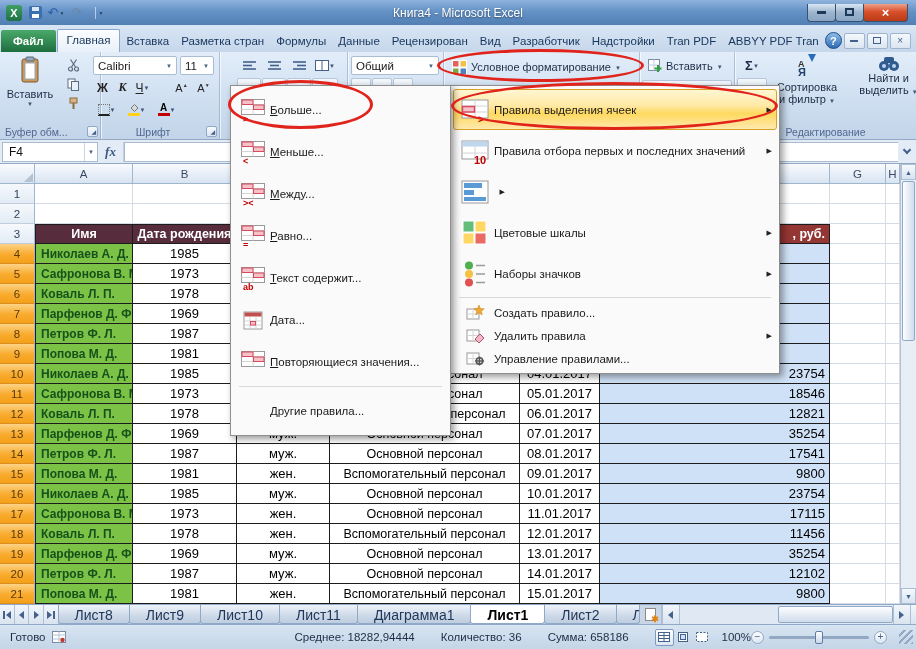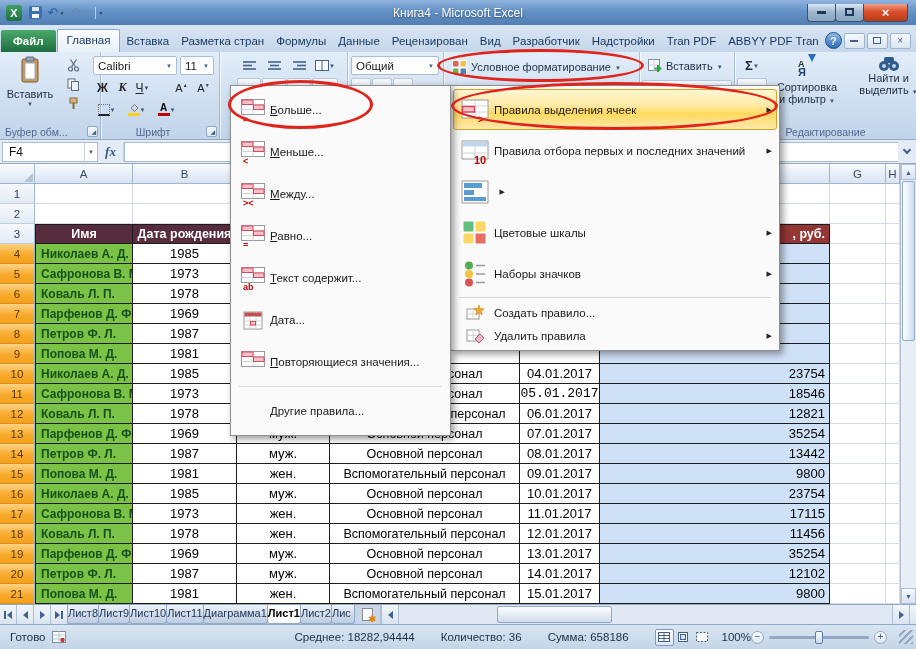--- a/index.html
+++ b/index.html
@@ -123,21 +123,21 @@
     background:linear-gradient(90deg,#fdfeff,#cfdcec);}
 
   
   .tabsrow{position:absolute;left:0;top:604px;width:916px;height:20px;background:#c8d6e8;border-top:1px solid #8fa9c6;
     display:flex;align-items:stretch;}
   .navbtn{width:17px;border-right:1px solid #b0bfd3;background:linear-gradient(#f2f6fb,#d9e4f0);
     display:flex;align-items:center;justify-content:center;gap:1px;}
   .tri-l{width:0;height:0;border-top:4px solid transparent;border-bottom:4px solid transparent;border-right:5px solid #44608c;}
   .tri-r{width:0;height:0;border-top:4px solid transparent;border-bottom:4px solid transparent;border-left:5px solid #44608c;}
   .nbar{width:2px;height:8px;background:#44608c;}
-  .stab{padding:2px 0 0;font-size:11px;color:#21375a;background:linear-gradient(#eef3f9,#cdd9e8 60%,#becde0);
+  .stab{padding:2px 16px 0;font-size:14px;color:#21375a;background:linear-gradient(#eef3f9,#cdd9e8 60%,#becde0);
     border:1px solid #8fa9c6;border-top:none;margin-left:-1px;border-radius:0 0 3px 3px;white-space:nowrap;}
   .stab.active{background:#fff;font-weight:bold;color:#000;position:relative;z-index:2;}
   .stab.clipped{width:24px;overflow:hidden;padding-right:0;}
   .instab{width:26px;display:flex;align-items:center;justify-content:center;border-right:1px solid #b0bfd3;}
   .minipage{width:11px;height:13px;background:#fff;border:1px solid #8a8a8a;position:relative;}
   .minipage i{position:absolute;right:-4px;bottom:-4px;font-style:normal;font-size:9px;color:#e08214;font-weight:bold;}
   .hscroll{flex:1;display:flex;align-items:stretch;border-left:1px solid #b0bfd3;background:#dfe8f3;}
   .hthumb{width:115px;margin-left:98px;border:1px solid #8fa9c8;border-radius:2px;background:linear-gradient(#fdfeff,#cfdcec);margin-top:1px;margin-bottom:1px;}
   .splitter{width:7px;background:linear-gradient(#f2f6fb,#d9e4f0);border-left:1px solid #b0bfd3;}
 
@@ -573,21 +573,21 @@
           <div class="cell c-salary t" style="width: 230px;">23754</div>
           <div class="cell" style="width: 56px;"></div>
           <div class="cell" style="width: 14px;"></div>
         </div>
         <div class="grow_">
           <div class="rh orange">11</div>
           <div class="cell c-name t t-left" style="width: 98px;">Сафронова В. М.</div>
           <div class="cell c-year t" style="width: 104px;">1973</div>
           <div class="cell c-sex t" style="width: 93px;"></div>
           <div class="cell c-dept t" style="width: 190px;">Основной персонал</div>
-          <div class="cell c-date t" style="width: 80px; font-family: Liberation Mono, monospace;">05.01.2017</div>
+          <div class="cell c-date t" style="width: 80px;">05.01.2017</div>
           <div class="cell c-salary t" style="width: 230px;">18546</div>
           <div class="cell" style="width: 56px;"></div>
           <div class="cell" style="width: 14px;"></div>
         </div>
         <div class="grow_">
           <div class="rh orange">12</div>
           <div class="cell c-name t t-left" style="width: 98px;">Коваль Л. П.</div>
           <div class="cell c-year t" style="width: 104px;">1978</div>
           <div class="cell c-sex t" style="width: 93px;">жен.</div>
           <div class="cell c-dept t" style="width: 190px;">Вспомогательный персонал</div>
@@ -607,21 +607,21 @@
           <div class="cell" style="width: 56px;"></div>
           <div class="cell" style="width: 14px;"></div>
         </div>
         <div class="grow_">
           <div class="rh orange">14</div>
           <div class="cell c-name t t-left" style="width: 98px;">Петров Ф. Л.</div>
           <div class="cell c-year t" style="width: 104px;">1987</div>
           <div class="cell c-sex t" style="width: 93px;">муж.</div>
           <div class="cell c-dept t" style="width: 190px;">Основной персонал</div>
           <div class="cell c-date t" style="width: 80px;">08.01.2017</div>
-          <div class="cell c-salary t" style="width: 230px;">13442</div>
+          <div class="cell c-salary t" style="width: 230px;">17541</div>
           <div class="cell" style="width: 56px;"></div>
           <div class="cell" style="width: 14px;"></div>
         </div>
         <div class="grow_">
           <div class="rh orange">15</div>
           <div class="cell c-name t t-left" style="width: 98px;">Попова М. Д.</div>
           <div class="cell c-year t" style="width: 104px;">1981</div>
           <div class="cell c-sex t" style="width: 93px;">жен.</div>
           <div class="cell c-dept t" style="width: 190px;">Вспомогательный персонал</div>
           <div class="cell c-date t" style="width: 80px;">09.01.2017</div>
@@ -876,20 +876,34 @@
           <svg width="19" height="17" viewBox="0 0 19 17">
             <rect x="1" y="3" width="12" height="11" fill="#fff" stroke="#999"></rect>
             <line x1="1" y1="8.5" x2="13" y2="8.5" stroke="#d4d4d4"></line>
             <line x1="7" y1="3" x2="7" y2="14" stroke="#d4d4d4"></line>
             <polygon points="9,12 14,7 18,11 13,16" fill="#f2b8c6" stroke="#b25070"></polygon>
           </svg>
         </span>
         <span class="lbl">Удалить правила</span>
         <span class="arr">▶</span>
       </div>
+      <div class="mi small">
+        <span class="ic">
+          <svg width="19" height="17" viewBox="0 0 19 17">
+            <rect x="1" y="3" width="12" height="11" fill="#fff" stroke="#999"></rect>
+            <line x1="1" y1="8.5" x2="13" y2="8.5" stroke="#d4d4d4"></line>
+            <line x1="7" y1="3" x2="7" y2="14" stroke="#d4d4d4"></line>
+            <circle cx="13.5" cy="11" r="3.2" fill="none" stroke="#555" stroke-width="1.6"></circle>
+            <line x1="13.5" y1="6.5" x2="13.5" y2="15.5" stroke="#555" stroke-width="1.4"></line>
+            <line x1="9" y1="11" x2="18" y2="11" stroke="#555" stroke-width="1.4"></line>
+          </svg>
+        </span>
+        <span class="lbl">Управление правилами...</span>
+        <span class="arr"></span>
+      </div>
     </div>
 
   <div class="menu" id="hl-submenu">
       <div class="mi">
         <span class="ic">
           <svg width="26" height="25" viewBox="0 0 26 25">
             <rect x="1.5" y="1.5" width="23" height="15" fill="#fff" stroke="#9a9a9a"></rect>
             <line x1="13" y1="1.5" x2="13" y2="16.5" stroke="#d4d4d4"></line>
             <line x1="1.5" y1="6.5" x2="24.5" y2="6.5" stroke="#d4d4d4"></line>
             <line x1="1.5" y1="11.5" x2="24.5" y2="11.5" stroke="#d4d4d4"></line>

